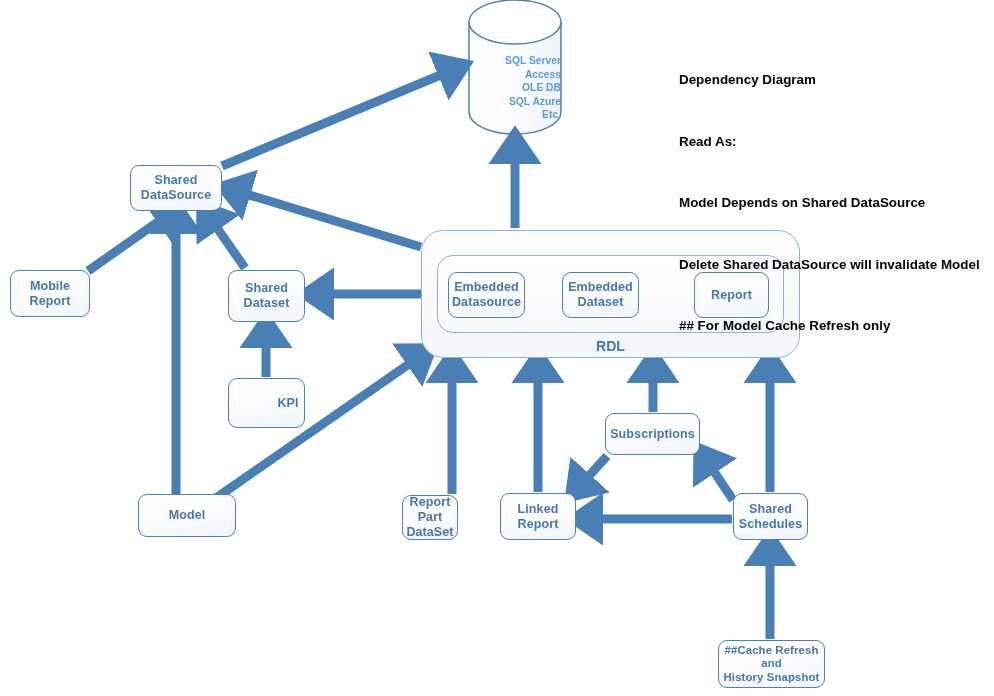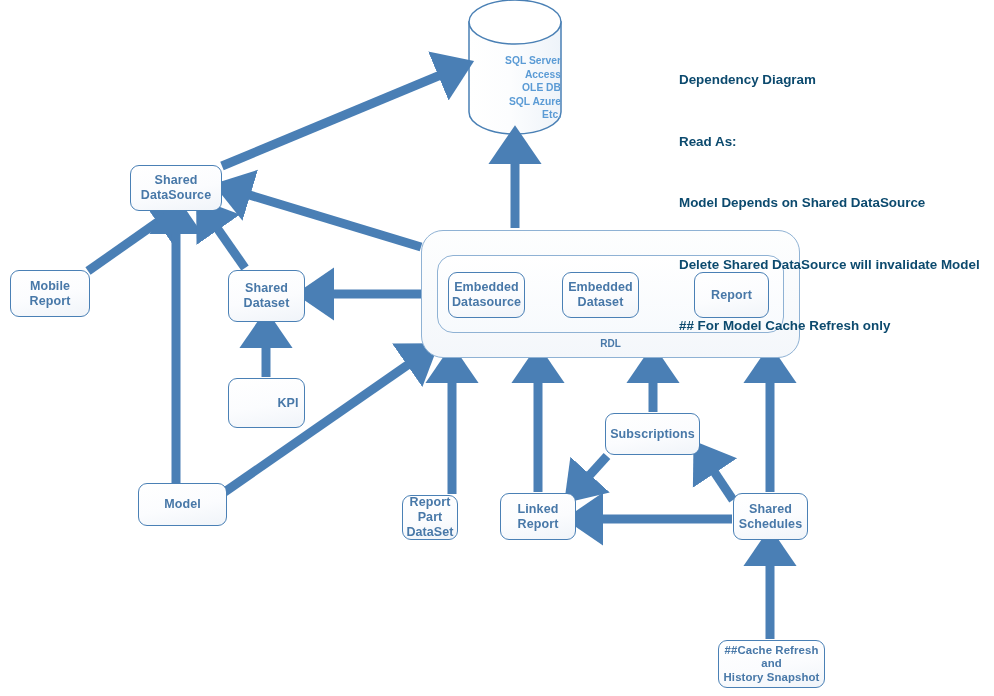--- a/index.html
+++ b/index.html
@@ -47,29 +47,29 @@
     position: absolute;
     box-sizing: border-box;
     border: 1.1px solid #8fb2d4;
     border-radius: 16px;
     background: linear-gradient(180deg, #ffffff 0%, #f7fafd 100%);
     z-index: 5;
   }
   .rdl-caption {
     position: absolute;
     color: #4878a8;
-    font-size: 10px;
+    font-size: 14px;
     font-weight: 600;
     text-align: center;
     z-index: 6;
   }
   .chevron { position: absolute; z-index: 6; }
   .legend {
     position: absolute;
-    color: #0c4a6e;
+    color: #000000;
     font-size: 13.4px;
     line-height: 20.5px;
     font-weight: 600;
     white-space: pre;
     z-index: 8;
   }
   .legend .ttl { font-weight: 700; }
   .cyl-text {
     position: absolute;
     color: #5b9bd5;
@@ -174,21 +174,21 @@
   <span class="node-label">Mobile
 Report</span>
 </div>
 <div class="node" style="left:228px;top:270px;width:77px;height:52px;">
   <span class="node-label">Shared
 Dataset</span>
 </div>
 <div class="node" style="left:228px;top:378px;width:77px;height:50px;padding-left:43px;">
   <span class="node-label">KPI</span>
 </div>
-<div class="node" style="left:138px;top:483px;width:89px;height:43px;">
+<div class="node" style="left:138px;top:494px;width:98px;height:43px;">
   <span class="node-label">Model</span>
 </div>
 <div class="node" style="left:402px;top:495px;width:56px;height:45px;">
   <span class="node-label">Report Part
 DataSet</span>
 </div>
 <div class="node" style="left:500px;top:493px;width:76px;height:47px;text-align:right;">
   <span class="node-label">Linked
 Report</span>
 </div>

